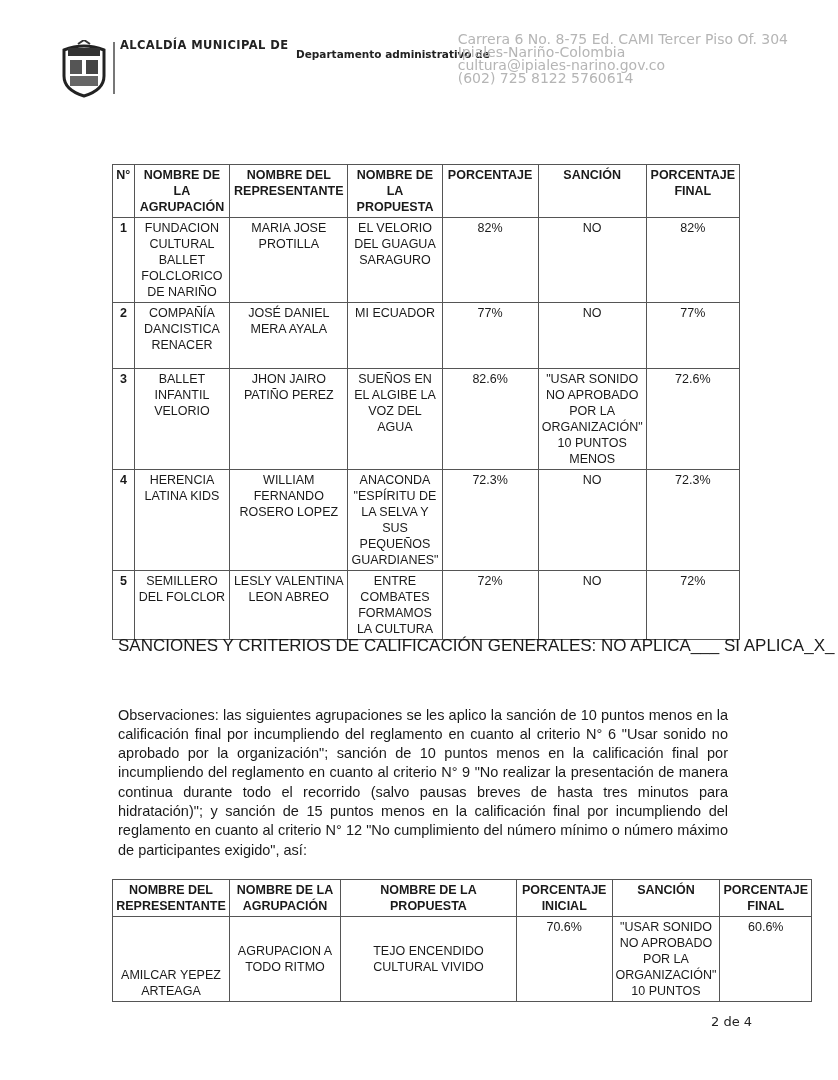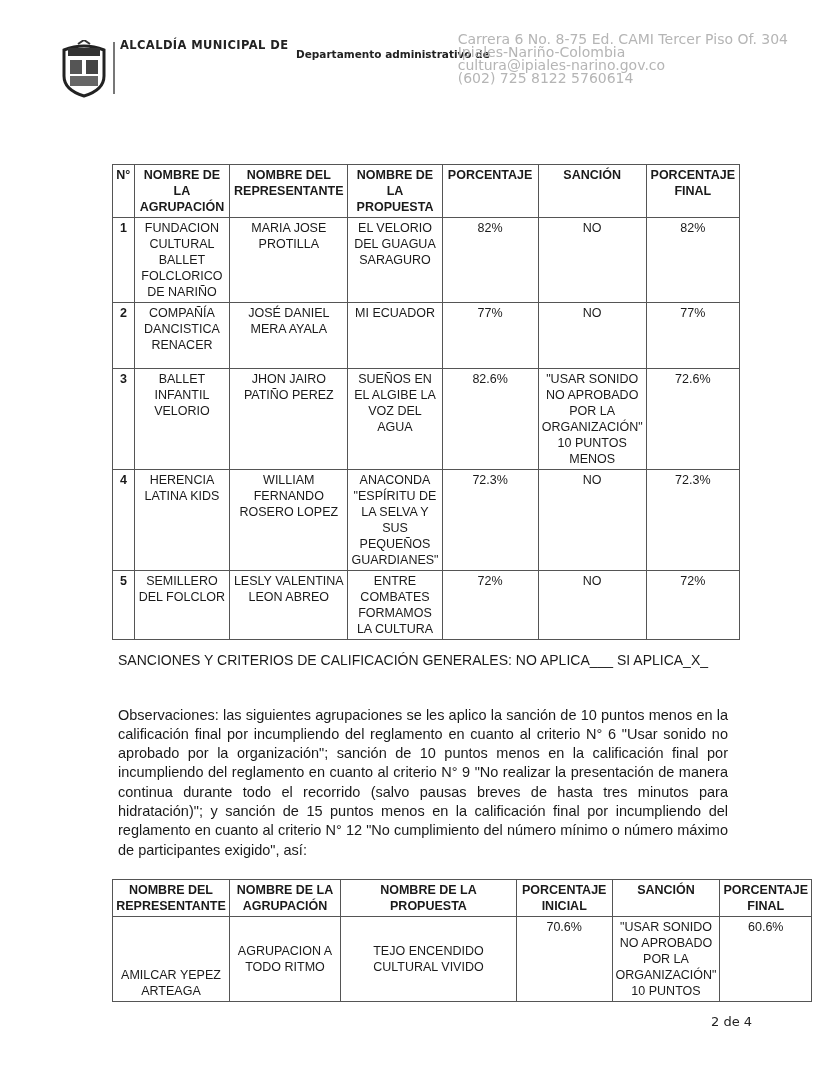--- a/index.html
+++ b/index.html
@@ -36,21 +36,21 @@
     #results-table col.c5 { width: 106px; }
     #results-table col.c6 { width: 94px; }
     #results-table tr.h { height: 48px; }
     #results-table tr.r1 { height: 78px; }
     #results-table tr.r2 { height: 66px; }
     #results-table tr.r3 { height: 95px; }
     #results-table tr.r4 { height: 97px; }
     #results-table tr.r5 { height: 64px; }
     #results-table td.num { font-weight: bold; }
 
-    .sanciones { position: absolute; left: 118px; top: 652px; font-size: 14px; color: #1a1a1a; }
+    .sanciones { position: absolute; left: 118px; top: 636px; font-size: 17px; color: #1a1a1a; }
 
     .obs { position: absolute; left: 118px; top: 691px; width: 610px; font-size: 14.5px; line-height: 19.3px;
            text-align: justify; color: #1a1a1a; }
 
     #sanction-table { left: 112px; top: 879px; width: 700px; }
     #sanction-table col.d0 { width: 117px; }
     #sanction-table col.d1 { width: 113px; }
     #sanction-table col.d2 { width: 185px; }
     #sanction-table col.d3 { width: 96px; }
     #sanction-table col.d4 { width: 104px; }

